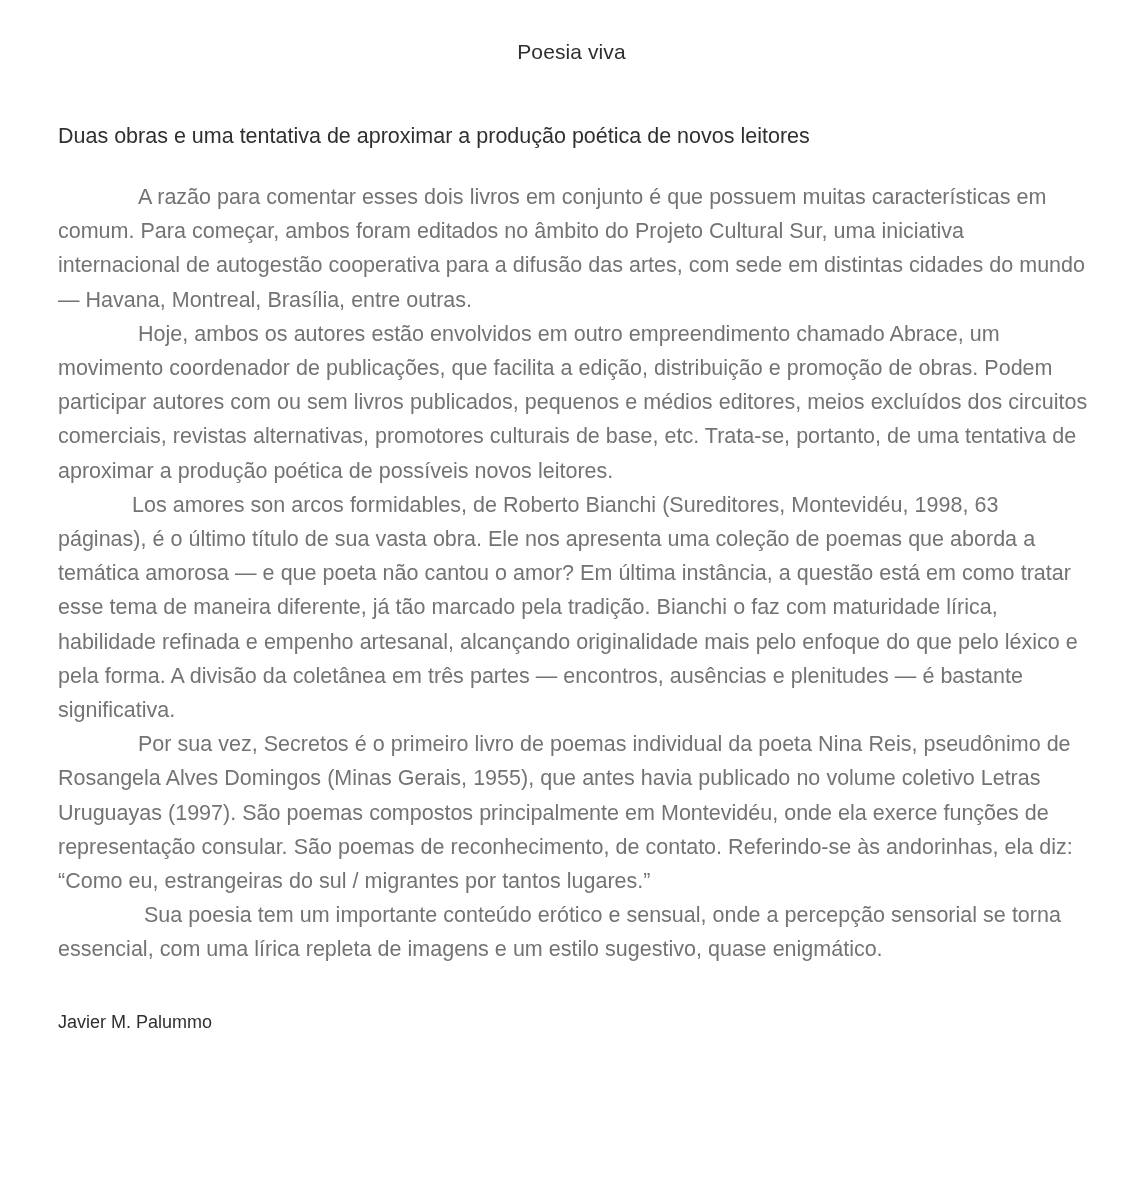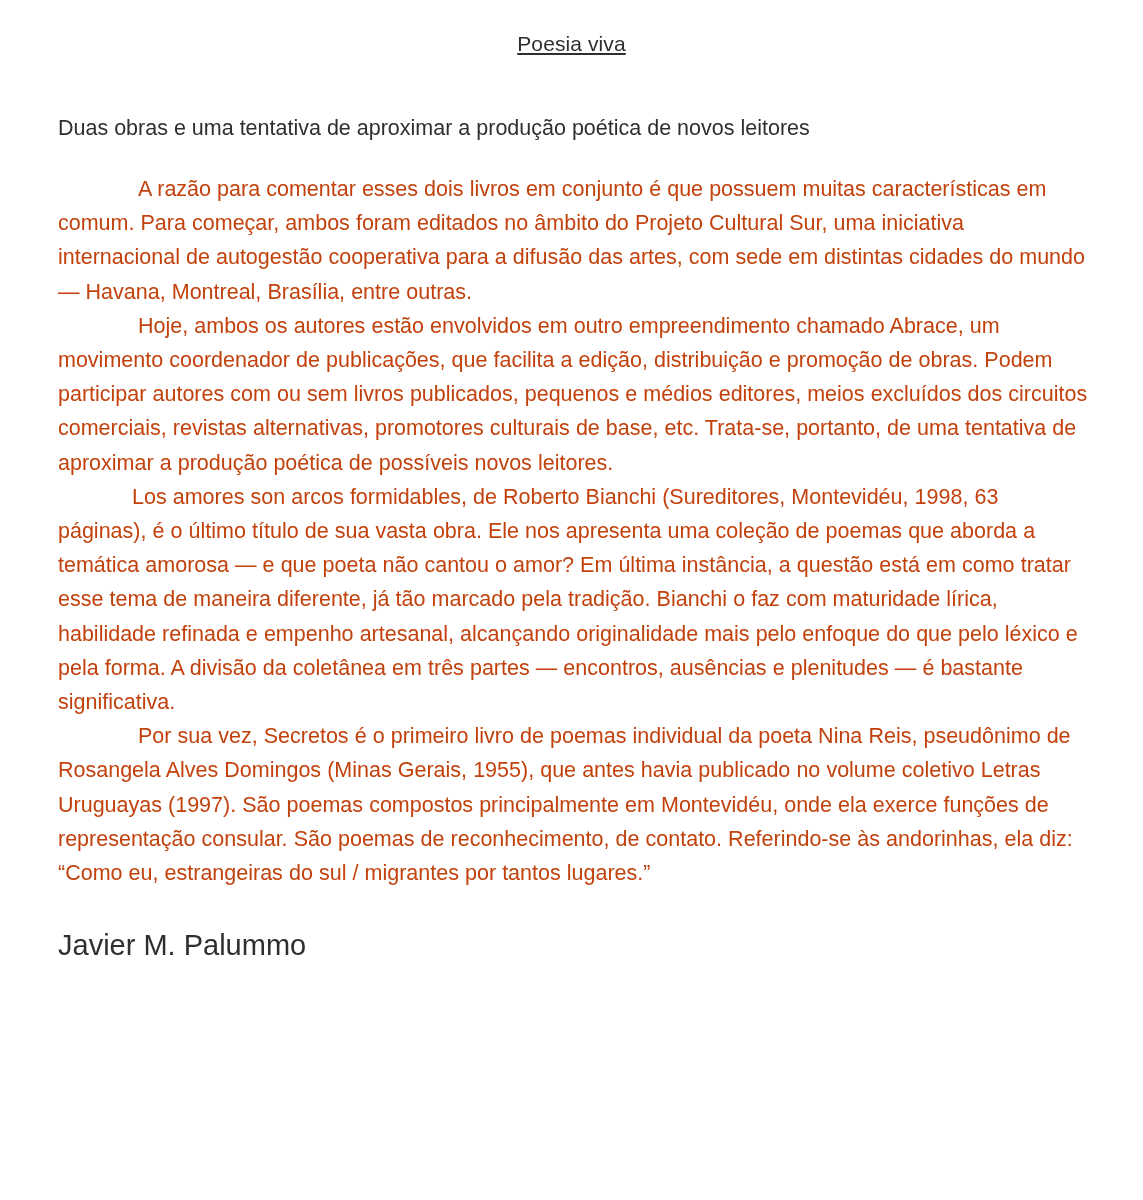--- a/index.html
+++ b/index.html
@@ -20,28 +20,27 @@
   .page {
     position: relative;
     width: 1143px;
     height: 1200px;
     box-sizing: border-box;
     padding: 0;
   }
 
   .doc-title {
     margin: 0;
-    padding-top: 28px;
+    padding-top: 36px;
     text-align: center;
     font-size: 21px;
     font-weight: 400;
     line-height: 32px;
     letter-spacing: 0.1px;
     color: #2f2f2f;
-    text-decoration: underline;
   }
 
   .content {
     margin: 7px;
     padding: 0 48px 0 51px;
   }
 
   .deck {
     margin: 0;
     padding-top: 45px;
@@ -54,33 +53,33 @@
   .body-block {
     margin: 0;
     padding-top: 28px;
   }
 
   p.para {
     margin: 0;
     font-size: 21.5px;
     font-weight: 400;
     line-height: 34.2px;
-    color: #c2410c;
+    color: #737373;
     text-indent: 80px;
     text-align: left;
     word-spacing: 0.1px;
   }
 
   p.para.indent-sm { text-indent: 74px; }
   p.para.indent-lg { text-indent: 86px; }
 
   .signature {
     margin: 0;
     padding-top: 38px;
-    font-size: 29px;
+    font-size: 18px;
     font-weight: 400;
     line-height: 34px;
     color: #2f2f2f;
     text-indent: 0;
   }
 </style>
 </head>
 <body>
 
 <div class="page">
@@ -95,19 +94,20 @@
 
       <p class="para">A razão para comentar esses dois livros em conjunto é que possuem muitas características em comum. Para começar, ambos foram editados no âmbito do Projeto Cultural Sur, uma iniciativa internacional de autogestão cooperativa para a difusão das artes, com sede em distintas cidades do mundo — Havana, Montreal, Brasília, entre outras.</p>
 
       <p class="para">Hoje, ambos os autores estão envolvidos em outro empreendimento chamado Abrace, um movimento coordenador de publicações, que facilita a edição, distribuição e promoção de obras. Podem participar autores com ou sem livros publicados, pequenos e médios editores, meios excluídos dos circuitos comerciais, revistas alternativas, promotores culturais de base, etc. Trata-se, portanto, de uma tentativa de aproximar a produção poética de possíveis novos leitores.</p>
 
 
       <p class="para indent-sm">Los amores son arcos formidables, de Roberto Bianchi (Sureditores, Montevidéu, 1998, 63 páginas), é o último título de sua vasta obra. Ele nos apresenta uma coleção de poemas que aborda a temática amorosa — e que poeta não cantou o amor? Em última instância, a questão está em como tratar esse tema de maneira diferente, já tão marcado pela tradição. Bianchi o faz com maturidade lírica, habilidade refinada e empenho artesanal, alcançando originalidade mais pelo enfoque do que pelo léxico e pela forma. A divisão da coletânea em três partes — encontros, ausências e plenitudes — é bastante significativa.</p>
 
       <p class="para">Por sua vez, Secretos é o primeiro livro de poemas individual da poeta Nina Reis, pseudônimo de Rosangela Alves Domingos (Minas Gerais, 1955), que antes havia publicado no volume coletivo Letras Uruguayas (1997). São poemas compostos principalmente em Montevidéu, onde ela exerce funções de representação consular. São poemas de reconhecimento, de contato. Referindo-se às andorinhas, ela diz: “Como eu, estrangeiras do sul / migrantes por tantos lugares.”</p>
 
+      <p class="para indent-lg">Sua poesia tem um importante conteúdo erótico e sensual, onde a percepção sensorial se torna essencial, com uma lírica repleta de imagens e um estilo sugestivo, quase enigmático.</p>
 
     </div>
 
     <p class="signature">Javier M. Palummo</p>
 
   </div>
 </div>
 
 </body></html>

